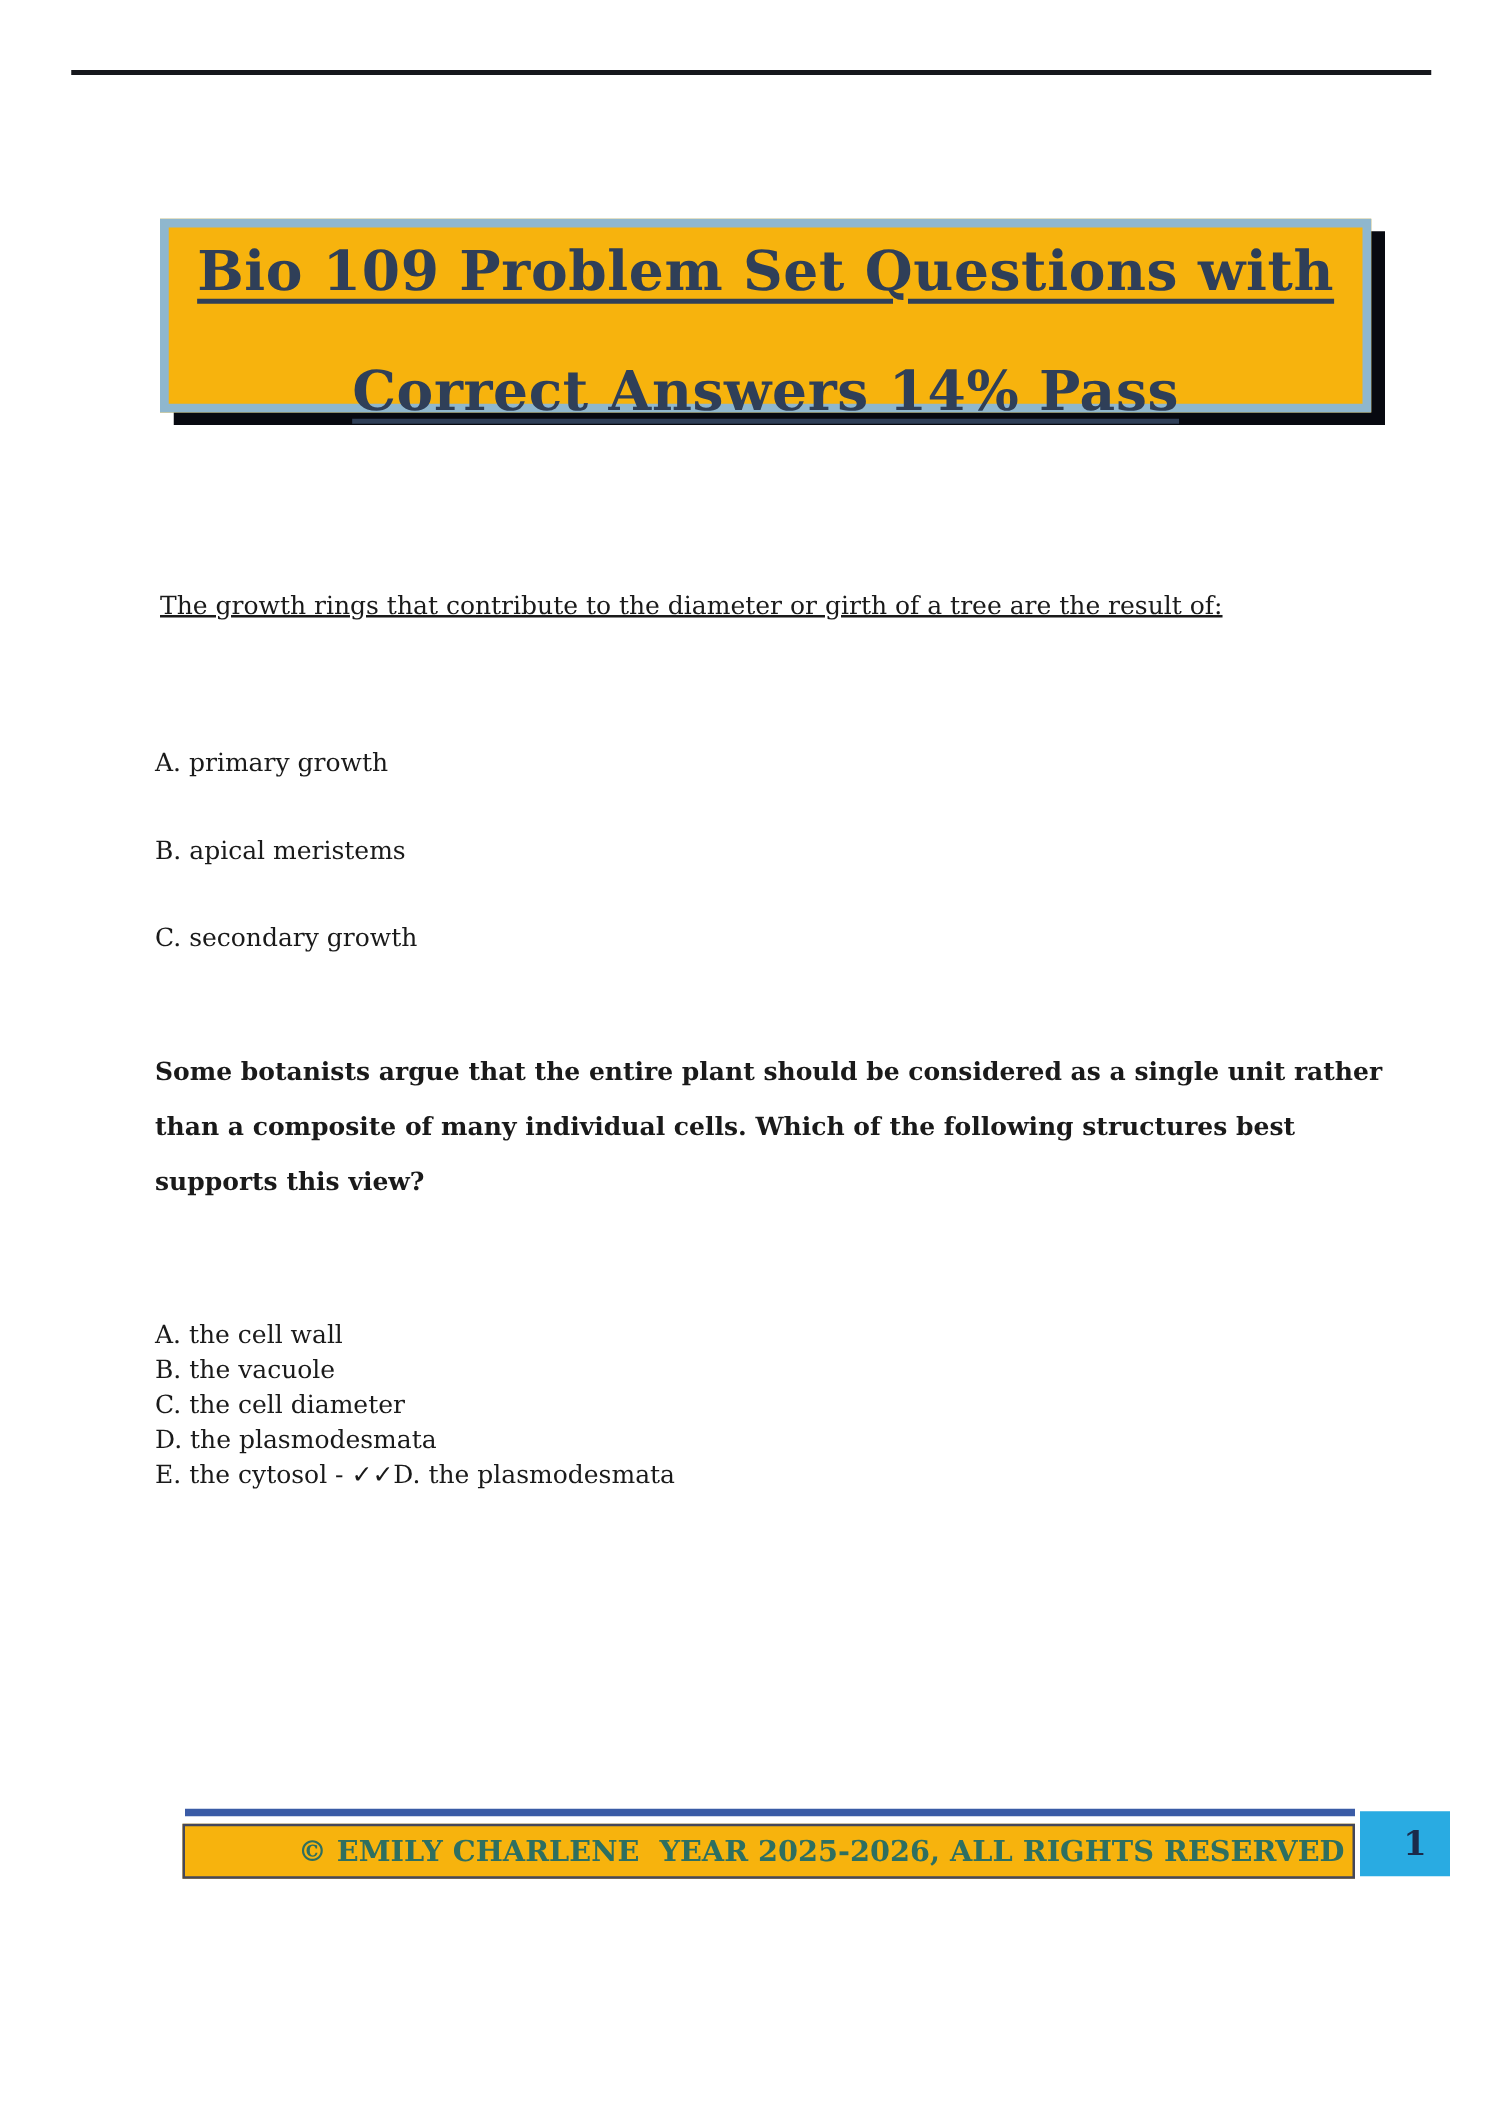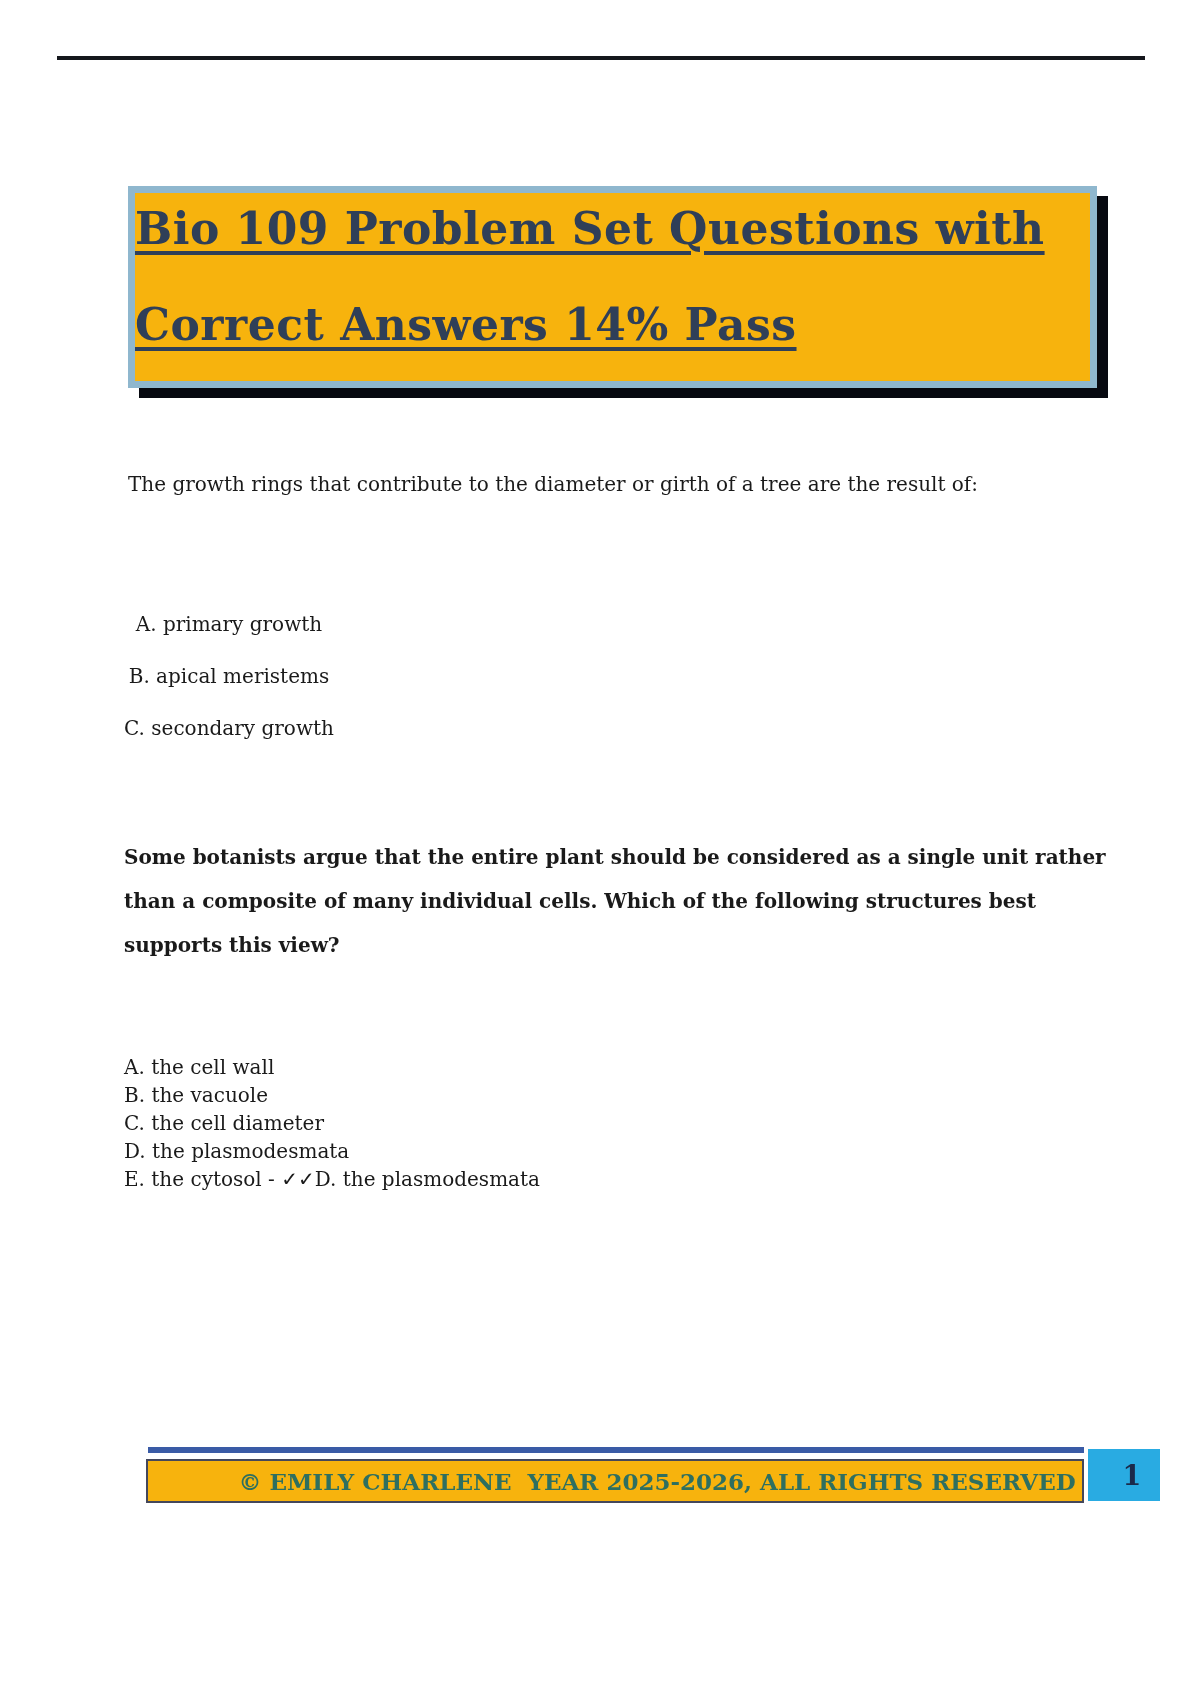--- a/index.html
+++ b/index.html
@@ -18,29 +18,29 @@
   .top-rule {
     position: absolute;
     left: 57px; top: 56px;
     width: 1088px; height: 4px;
     background: #15171c;
   }
 
   
   .banner {
     position: absolute;
-    left: 128px; top: 186px;
-    width: 969px; height: 202px;
+    left: 128px; top: 175px;
+    width: 969px; height: 155px;
     box-sizing: border-box;
     background: #F7B30D;
     border: 7px solid #8FB7CE;
     box-shadow: 11px 10px 0 #070910;
     display: flex;
     flex-direction: column;
-    align-items: flex-start;
+    align-items: center;
     padding-top: 8px;
   }
   .banner-line {
     height: 56px;
     line-height: 56px;
     font-size: 44px;
     font-weight: bold;
     color: #2F3F58;
     text-decoration: underline;
     text-decoration-thickness: 4px;
@@ -52,28 +52,28 @@
 
   
   .text-line {
     height: 28px;
     line-height: 28px;
     font-size: 20px;
     white-space: nowrap;
   }
   .q1-question {
     position: absolute;
-    left: 128px; top: 470px;
+    left: 128px; top: 470px; text-decoration: underline;
   }
   .options {
     position: absolute;
     display: flex;
     flex-direction: column;
   }
-  .opts1 { left: 124px; top: 610px; gap: 24px; align-items: center; }
+  .opts1 { left: 124px; top: 596px; gap: 42px; }
   .opts2 { left: 124px; top: 1053px; }
   .para {
     position: absolute;
     left: 124px; top: 835px;
   }
   .para .text-line { height: 44px; line-height: 44px; font-weight: bold; }
 
   
   .footer-rule {
     position: absolute;

